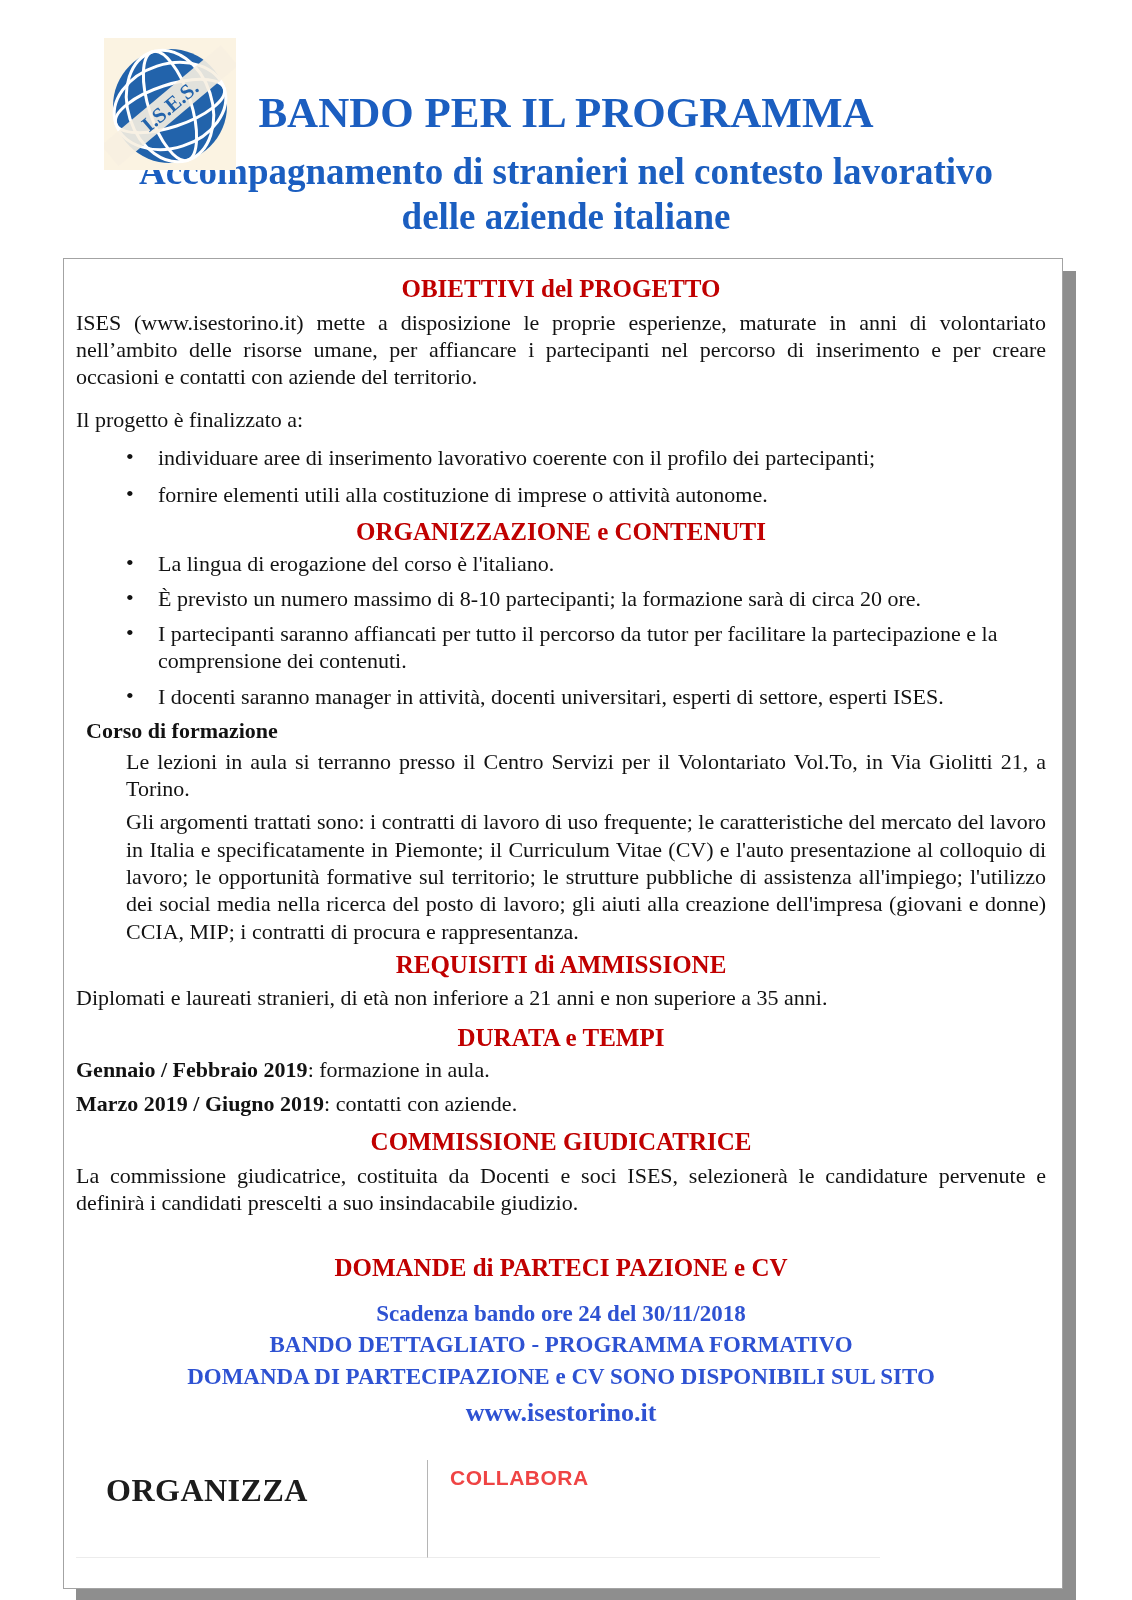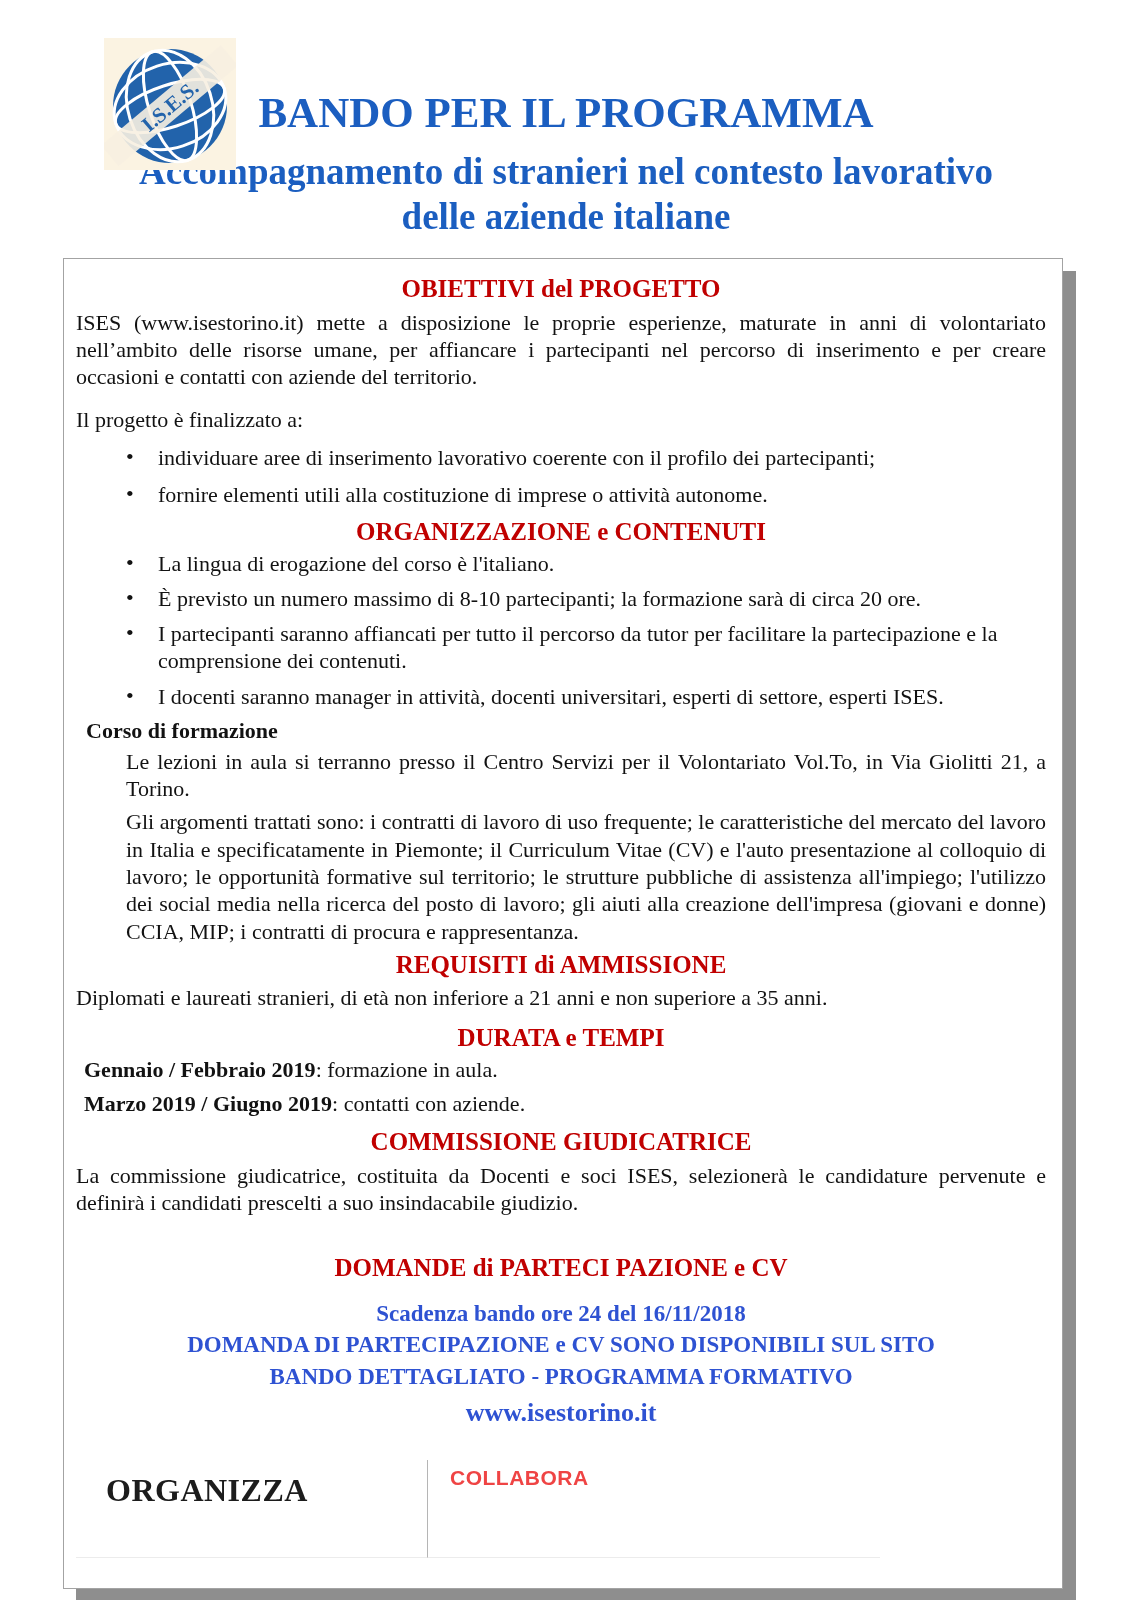--- a/index.html
+++ b/index.html
@@ -32,21 +32,21 @@
   }
   h2.mt-lg{margin-top:38px;}
   p.body{margin:6px 0 0 0;font-size:22px;line-height:1.24;text-align:justify;}
   p.single{text-align:left;}
   ul.bullets{margin:10px 0 0 0;padding:0 0 0 82px;list-style:none;}
   ul.bullets li{position:relative;font-size:22px;line-height:1.24;margin-bottom:10px;}
   ul.bullets li::before{content:"\2022";position:absolute;left:-32px;top:-1px;font-size:22px;}
   ul.tight li{margin-bottom:8px;}
   .corso-title{font-weight:bold;font-size:22px;margin:8px 0 0 0;padding-left:10px;}
   .indent{padding-left:50px;}
-  .durata-line{margin:5px 0 0 8px;font-size:22px;line-height:1.3;text-align:left;}
+  .durata-line{margin:5px 0 0 0;font-size:22px;line-height:1.3;text-align:left;}
   .blue-line{
     color:#2e52d2;font-weight:bold;text-align:center;
     font-size:23px;line-height:1.2;margin:4px 0 0 0;
   }
   .blue-first{margin-top:18px;}
   .site-url{font-size:26px;margin-top:6px;}
   
   .columns{
     display:flex;margin-top:32px;
     font-family:"Liberation Sans","DejaVu Sans",sans-serif;
@@ -114,23 +114,23 @@
 
   <h2 class="red" style="margin-top:12px;">DURATA e TEMPI</h2>
   <p class="durata-line"><strong>Gennaio / Febbraio 2019</strong><span>: formazione in aula.</span></p>
   <p class="durata-line"><strong>Marzo 2019 / Giugno 2019</strong><span>: contatti con aziende.</span></p>
 
   <h2 class="red" style="margin-top:10px;">COMMISSIONE GIUDICATRICE</h2>
   <p class="body">La commissione giudicatrice, costituita da Docenti e soci ISES, selezionerà le candidature pervenute e definirà i candidati prescelti a suo insindacabile giudizio.</p>
 
   <h2 class="red mt-lg">DOMANDE di PARTECI PAZIONE e CV</h2>
 
-  <p class="blue-line blue-first">Scadenza bando ore 24 del 16/11/2018</p>
+  <p class="blue-line blue-first">Scadenza bando ore 24 del 30/11/2018</p>
+  <p class="blue-line">BANDO DETTAGLIATO - PROGRAMMA FORMATIVO</p>
   <p class="blue-line">DOMANDA DI PARTECIPAZIONE e CV SONO DISPONIBILI SUL SITO</p>
-  <p class="blue-line">BANDO DETTAGLIATO - PROGRAMMA FORMATIVO</p>
   <p class="blue-line site-url">www.isestorino.it</p>
 
   <div class="columns">
     <div class="col-left">
       <div class="org-h">ORGANIZZA</div>
 
     </div>
     <div class="col-right">
       <div class="collab-h">COLLABORA</div>
 

